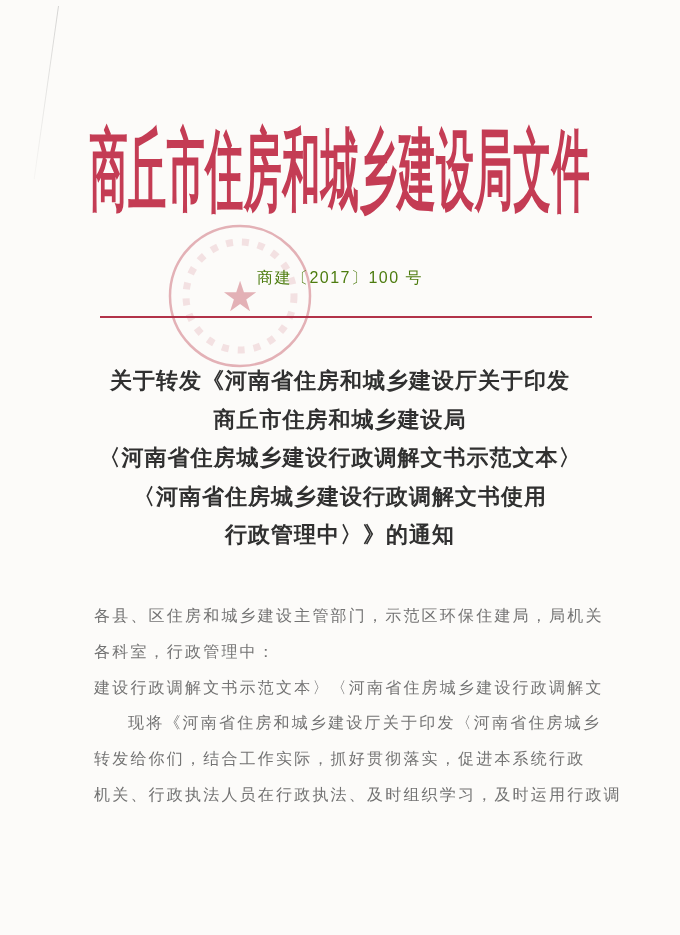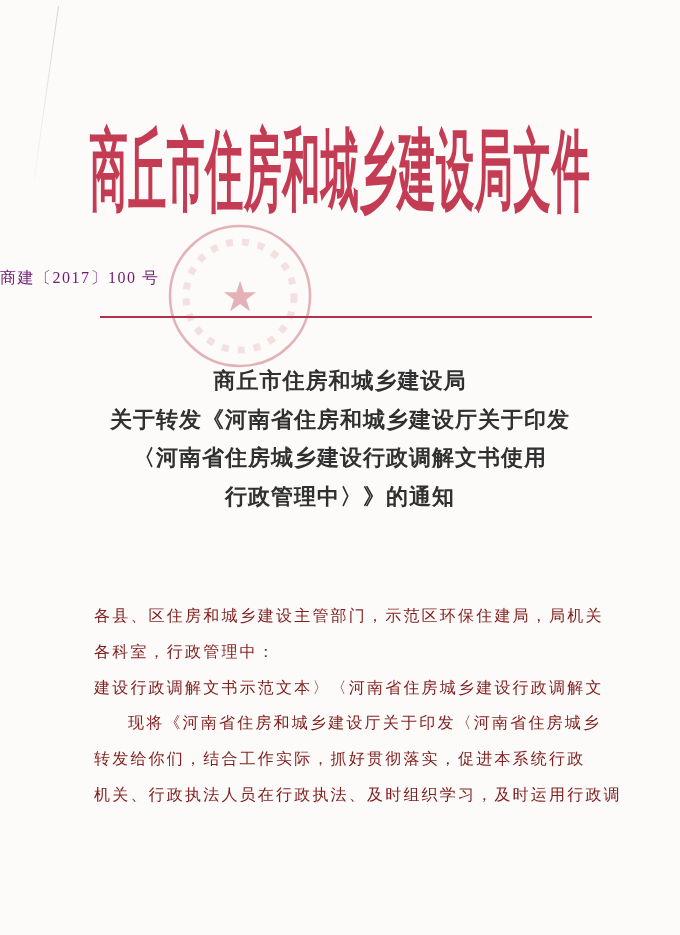--- a/index.html
+++ b/index.html
@@ -1,51 +1,51 @@
 <!DOCTYPE html>
 <html><head>
 <meta charset="utf-8">
 <style>
   html,body { margin:0; padding:0; background:#e8e8e6; }
   .page {
     position:relative; width:680px; height:935px; margin:0 auto;
     background:#fcfbf9; overflow:hidden;
-    font-family:Liberation Serif, serif;
+    font-family:Liberation Sans, sans-serif;
   }
   .crease {
     position:absolute; left:58px; top:6px; width:1px; height:175px;
     background:linear-gradient(to bottom, rgba(110,110,110,0.28), rgba(110,110,110,0.04));
     transform:rotate(8deg); transform-origin:top center;
   }
   .letterhead-title {
     position:absolute; top:112px; left:0; width:100%;
     text-align:center; white-space:nowrap;
     font-size:38px; font-weight:bold; letter-spacing:0.5px;
     transform:scaleY(2.35); transform-origin:50% 0;
   }
   .doc-number {
     position:absolute; top:268px; left:0; width:100%;
-    text-align:left; font-size:16px; letter-spacing:1.5px; color:#701a75;
+    text-align:center; font-size:16px; letter-spacing:1.5px; color:#4d7c0f;
   }
   .red-rule {
     position:absolute; top:316px; left:100px; width:492px; height:2px;
   }
   .seal {
     position:absolute; left:166px; top:222px; width:148px; height:148px;
     opacity:0.55; filter:blur(0.4px);
   }
   .doc-title {
     position:absolute; top:362px; left:36px; right:36px;
     text-align:center; font-size:22px; font-weight:bold; color:#303030;
     line-height:38.5px; letter-spacing:1px;
   }
   .doc-title div { white-space:nowrap; }
   .body-text {
     position:absolute; top:598px; left:94px; width:510px;
-    font-size:16px; color:#7f1d1d; line-height:35.8px; letter-spacing:2.2px;
+    font-size:16px; color:#737373; line-height:35.8px; letter-spacing:2.2px;
   }
   .body-line { white-space:nowrap; }
   .body-line.indent { text-indent:34px; }
 </style>
 </head>
 <body>
 
 <div class="page">
 
   <div class="crease"></div>
@@ -58,22 +58,23 @@
       <circle cx="74" cy="74" r="54" fill="none" stroke-width="7" stroke-dasharray="7 9" opacity="0.35" stroke="#cf7680"></circle>
       <text x="74" y="89" text-anchor="middle" font-size="42" fill="#cf7680">★</text>
     </svg>
   </div>
 
   <div class="doc-number">商建〔2017〕100 号</div>
 
   <div class="red-rule" style="background: rgb(178, 50, 73);"></div>
 
   <div class="doc-title">
+    <div>关于转发《河南省住房和城乡建设厅关于印发</div>
     <div>商丘市住房和城乡建设局</div>
-    <div>关于转发《河南省住房和城乡建设厅关于印发</div>
+    <div>〈河南省住房城乡建设行政调解文书示范文本〉</div>
     <div>〈河南省住房城乡建设行政调解文书使用</div>
     <div>行政管理中〉》的通知</div>
   </div>
 
   <div class="body-text">
     <div class="body-line">各县、区住房和城乡建设主管部门，示范区环保住建局，局机关</div>
     <div class="body-line">各科室，行政管理中：</div>
     <div class="body-line">建设行政调解文书示范文本〉〈河南省住房城乡建设行政调解文</div>
     <div class="body-line indent">现将《河南省住房和城乡建设厅关于印发〈河南省住房城乡</div>
     <div class="body-line">转发给你们，结合工作实际，抓好贯彻落实，促进本系统行政</div>

